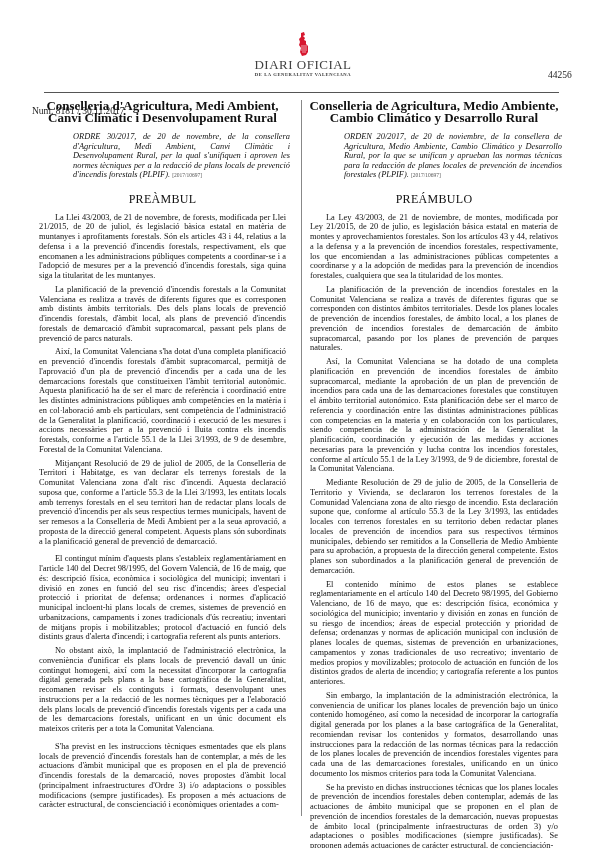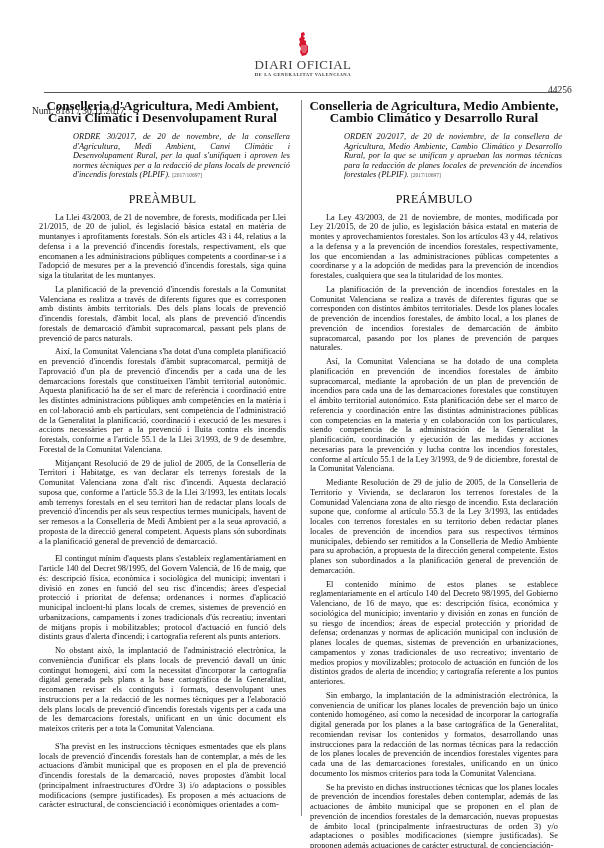--- a/index.html
+++ b/index.html
@@ -1,20 +1,20 @@
 <!DOCTYPE html>
 <html><head>
 <meta charset="utf-8">
 <style>
   html, body { margin: 0; padding: 0; background: #ffffff; }
   body { width: 604px; height: 848px; position: relative; overflow: hidden;
          font-family: "Liberation Serif", "DejaVu Serif", serif; color: #111; }
   .header { position: absolute; left: 0; top: 0; width: 604px; height: 92px; }
   .issue { position: absolute; left: 32px; top: 77px; font-size: 9.5px; color: #222; margin-top: 29px; }
-  .pageno { position: absolute; left: 548px; top: 85px; font-size: 9.5px; color: #222; }
+  .pageno { position: absolute; left: 548px; top: 70px; font-size: 9.5px; color: #222; }
   .logo { position: absolute; left: 248px; top: 32px; width: 110px; text-align: center; }
   .logo-emblem { width: 12px; height: 24px; margin: 0 auto; display: block; }
   .logo-title { font-size: 13px; letter-spacing: 0.5px; color: #404040; line-height: 13px; margin-top: 2px; }
   .logo-sub { font-size: 4.6px; font-weight: bold; letter-spacing: 0.6px; color: #333; margin-top: 1px; white-space: nowrap; }
   .header-rule { position: absolute; left: 44px; top: 92px; width: 515px; height: 1px; background: #555; }
 
   .col { position: absolute; top: 100px; width: 255px; font-size: 8.4px; line-height: 9.75px; }
   .col-left { left: 35px; }
   .col-right { left: 306px; width: 256px; }
   .divider { position: absolute; left: 301px; top: 100px; width: 1px; height: 716px; background: #888; }

